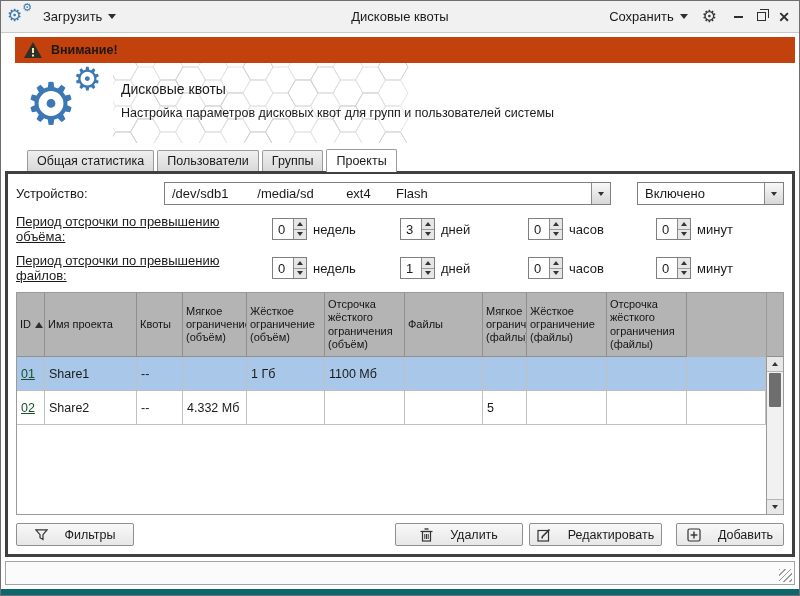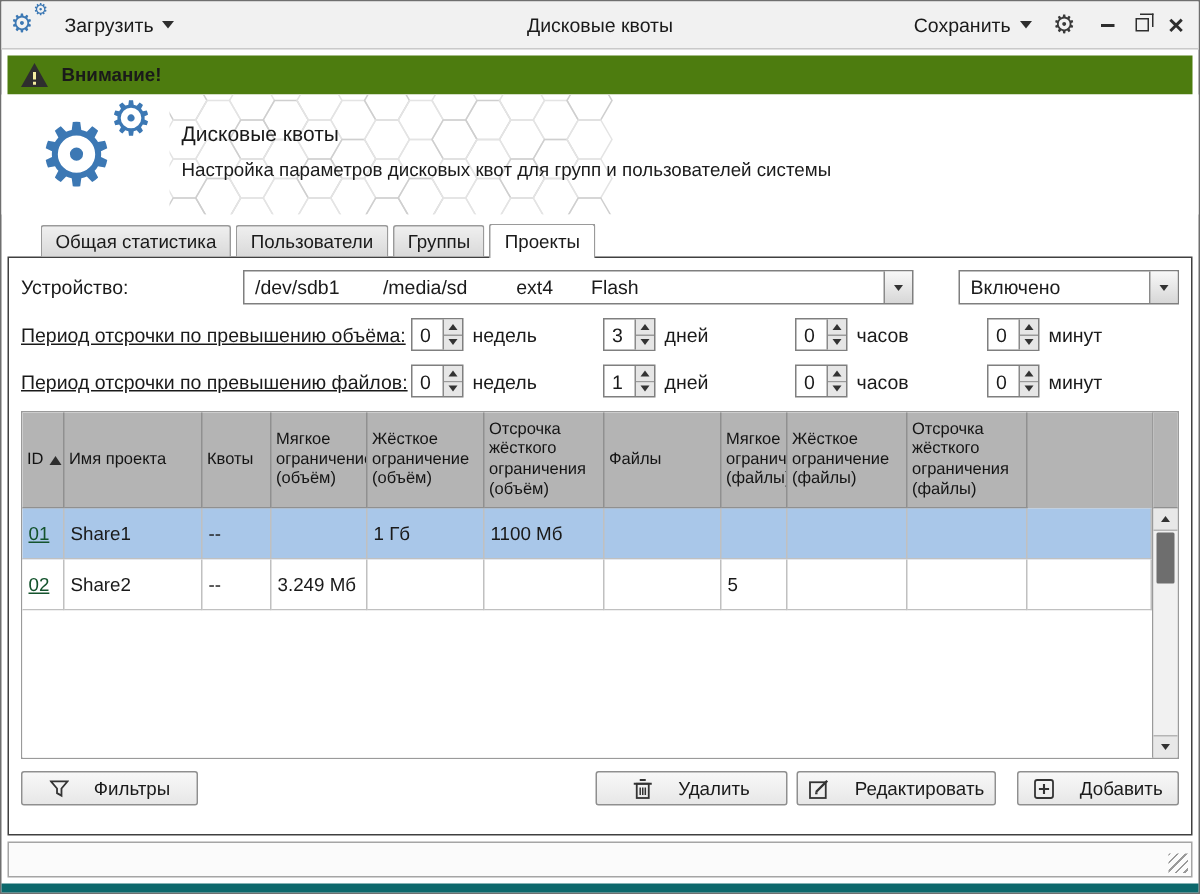--- a/index.html
+++ b/index.html
@@ -20,40 +20,40 @@
   .mini-logo .g2 { position:absolute; right:-1px; top:-4px; font-size:11px; color:#3c78b4; line-height:1; }
   .gear-btn { font-size:17px; color:#3a3a3a; line-height:1; cursor:default; }
   .win-btns { display:flex; align-items:center; gap:9px; margin-left:4px; }
   .win-btn { width:14px; height:14px; display:flex; align-items:center; justify-content:center; cursor:default; }
   .ico-min { width:9px; height:0; border-bottom:2px solid #2e2e2e; }
   .ico-max { width:9px; height:9px; border:1.5px solid #2e2e2e; position:relative; }
   .ico-max::before { content:""; position:absolute; left:2px; top:-4px; width:8px; height:8px; border:1.5px solid #2e2e2e; border-left:none; border-bottom:none; }
   .ico-close { font-size:14px; font-weight:bold; color:#2e2e2e; line-height:1; }
 
   
-  .warning-banner { margin:4px 4px 0 4px; height:26px; background:#4d7c0f; display:flex; align-items:center; gap:8px; padding:0 8px; flex:none; }
+  .warning-banner { margin:4px 4px 0 14px; height:26px; background:#c2410c; display:flex; align-items:center; gap:8px; padding:0 8px; flex:none; }
   .warning-banner b { font-size:12.5px; }
 
   
   .hero { height:80px; position:relative; background:#fff; flex:none; overflow:hidden; }
   .hex-svg { position:absolute; left:112px; top:0; z-index:0; }
   .logo { position:relative; width:90px; margin-left:24px; height:80px; float:left; z-index:1; }
   .logo .g1 { position:absolute; left:0; top:12px; font-size:58px; color:#3c78b4; line-height:1; }
   .logo .g2 { position:absolute; left:48px; top:0; font-size:32px; color:#3c78b4; line-height:1; }
   .hero-text { position:relative; z-index:1; padding-top:18px; margin-left:120px; }
   .hero-title { font-size:14px; margin-bottom:9px; }
   .hero-sub { font-size:12.5px; }
 
   
   .tabs { display:flex; align-items:flex-end; padding-left:26px; margin-top:6px; height:22px; flex:none; position:relative; z-index:2; }
   .tab { background:linear-gradient(#efefef,#d9d9d9); border:1px solid #9a9a9a; border-bottom:none; padding:3px 9px 3px 9px; font-size:12.5px; margin-right:3px; border-radius:2px 2px 0 0; height:21px; cursor:default; }
   .tab.active { background:#ffffff; height:23px; margin-bottom:-1px; padding-top:4px; }
 
   
-  .panel { margin:0 4px; border:1px solid #404040; background:#fff; flex:1; display:flex; flex-direction:column; padding:8px 8px 19px 8px; min-height:0; }
+  .panel { margin:0 4px; border:3px solid #404040; background:#fff; flex:1; display:flex; flex-direction:column; padding:8px 8px 8px 8px; min-height:0; }
   .form-row { display:flex; align-items:center; flex:none; margin-bottom:9px; }
   .lbl { font-size:13px; }
   .device-label { width:148px; }
   .grace-label { width:268px;text-decoration:underline; }
 
   .combo { display:flex; align-items:stretch; border:1px solid #7f7f7f; background:#fff; height:23px; cursor:default; }
   .combo-value { flex:1; display:flex; align-items:center; padding-left:7px; font-size:13px; white-space:pre; overflow:hidden; }
   .combo-arrow { width:19px; background:linear-gradient(#f8f8f8,#d7d7d7); border-left:1px solid #8a8a8a; display:flex; align-items:center; justify-content:center; }
   .combo.device-combo { width:447px; }
   .combo.status-combo { width:147px; margin-left:auto; }
@@ -393,21 +393,21 @@
           <div class="td"></div>
           <div class="td"></div>
         </div>
 
         <div class="trow grid-cols">
           <div class="td">
               <span class="id-link">02</span>
             </div>
           <div class="td">Share2</div>
           <div class="td">--</div>
-          <div class="td">3.249 Мб</div>
+          <div class="td">4.332 Мб</div>
           <div class="td"></div>
           <div class="td"></div>
           <div class="td"></div>
           <div class="td">5</div>
           <div class="td"></div>
           <div class="td"></div>
           <div class="td"></div>
         </div>
 
         <div class="tfill"></div>

